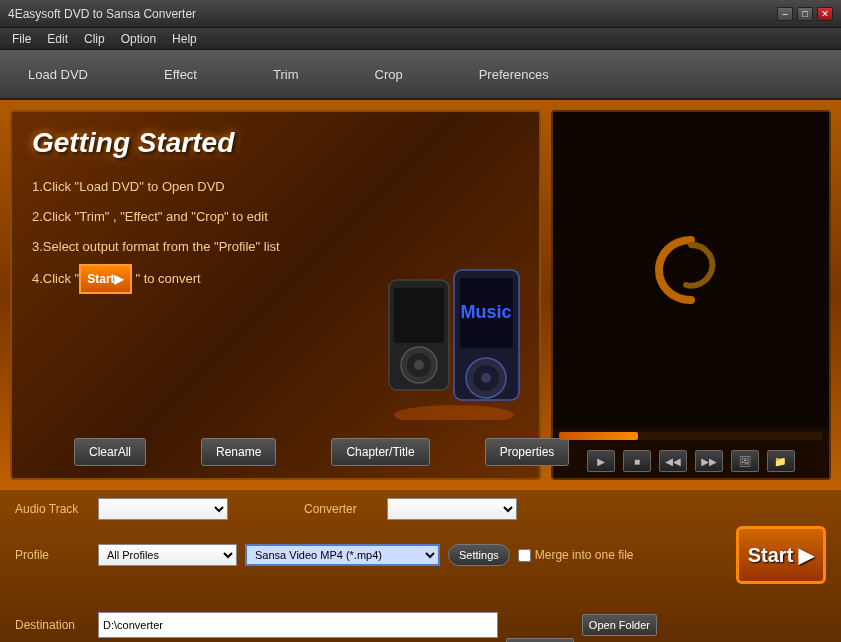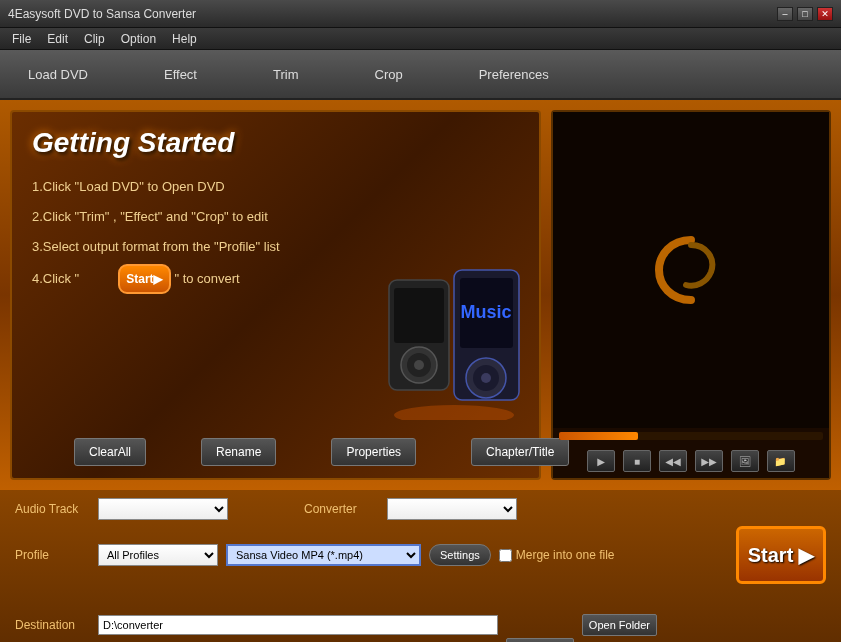--- a/index.html
+++ b/index.html
@@ -116,22 +116,21 @@
       margin-bottom: 4px;
     }
     .start-inline {
       display: inline-block;
       background: linear-gradient(to bottom, #ff8800, #cc5500);
       border: 2px solid #ff9933;
       color: #fff;
       font-weight: bold;
       font-size: 12px;
       padding: 1px 6px;
-      border-radius: 9px;
-      margin-left: 39px;
+      border-radius: 0;
     }
     
     .bottom-buttons {
       display: flex;
       gap: 8px;
       margin-top: 20px;
     }
     .panel-btn {
       background: linear-gradient(to bottom, #555, #333);
       border: 1px solid #777;
@@ -217,21 +216,21 @@
       background: linear-gradient(to bottom, #fff, #eee);
       border: 1px solid #888;
       color: #000;
       height: 22px;
       padding: 0 4px;
       font-size: 11px;
       cursor: pointer;
     }
     .dropdown-audio { width: 130px; }
     .dropdown-subtitle { width: 130px; }
-    .dropdown-profile1 { width: 120px; }
+    .dropdown-profile1 { width: 139px; }
     .dropdown-profile2 { width: 195px; background: #ccddff; border: 2px solid #5577cc; }
     .settings-btn {
       background: linear-gradient(to bottom, #555, #333);
       border: 1px solid #777;
       color: #fff;
       height: 22px;
       padding: 0 10px;
       cursor: pointer;
       font-size: 11px;
       border-radius: 11px;
@@ -241,21 +240,21 @@
       align-items: center;
       gap: 4px;
       color: #f0c070;
       font-size: 12px;
     }
     .merge-check input { cursor: pointer; }
     .destination-input {
       background: #fff;
       border: 1px solid #888;
       color: #000;
-      height: 20px;
+      height: 26px;
       padding: 0 4px;
       font-size: 11px;
       width: 400px;
     }
     .browse-btn {
       background: linear-gradient(to bottom, #555, #333);
       border: 1px solid #777;
       color: #fff;
       height: 22px;
       padding: 0 10px;
@@ -358,22 +357,22 @@
         <circle cx="102" cy="118" r="13" fill="#1a1a2e"></circle>
         <circle cx="102" cy="118" r="5" fill="#3a3a5e"></circle>
 
         <ellipse cx="70" cy="155" rx="60" ry="10" fill="#cc5500" opacity="0.4"></ellipse>
       </svg>
     </div>
 
     <div class="bottom-buttons" style="position:absolute; bottom:12px; left:15px;">
       <button class="panel-btn">ClearAll</button>
       <button class="panel-btn">Rename</button>
+      <button class="panel-btn">Chapter/Title</button>
       <button class="panel-btn">Properties</button>
-      <button class="panel-btn">Chapter/Title</button>
     </div>
   </div>
 
   <div class="video-preview">
     <div class="video-screen">
 
       <svg width="80" height="80" viewBox="0 0 80 80">
         <path d="M40 10 C20 10, 8 25, 8 40 C8 55, 20 70, 40 70" stroke="#bb6600" stroke-width="8" fill="none" stroke-linecap="round"></path>
         <path d="M40 15 C55 15, 65 28, 60 42 C56 52, 45 58, 35 55" stroke="#885500" stroke-width="6" fill="none" stroke-linecap="round"></path>
       </svg>

